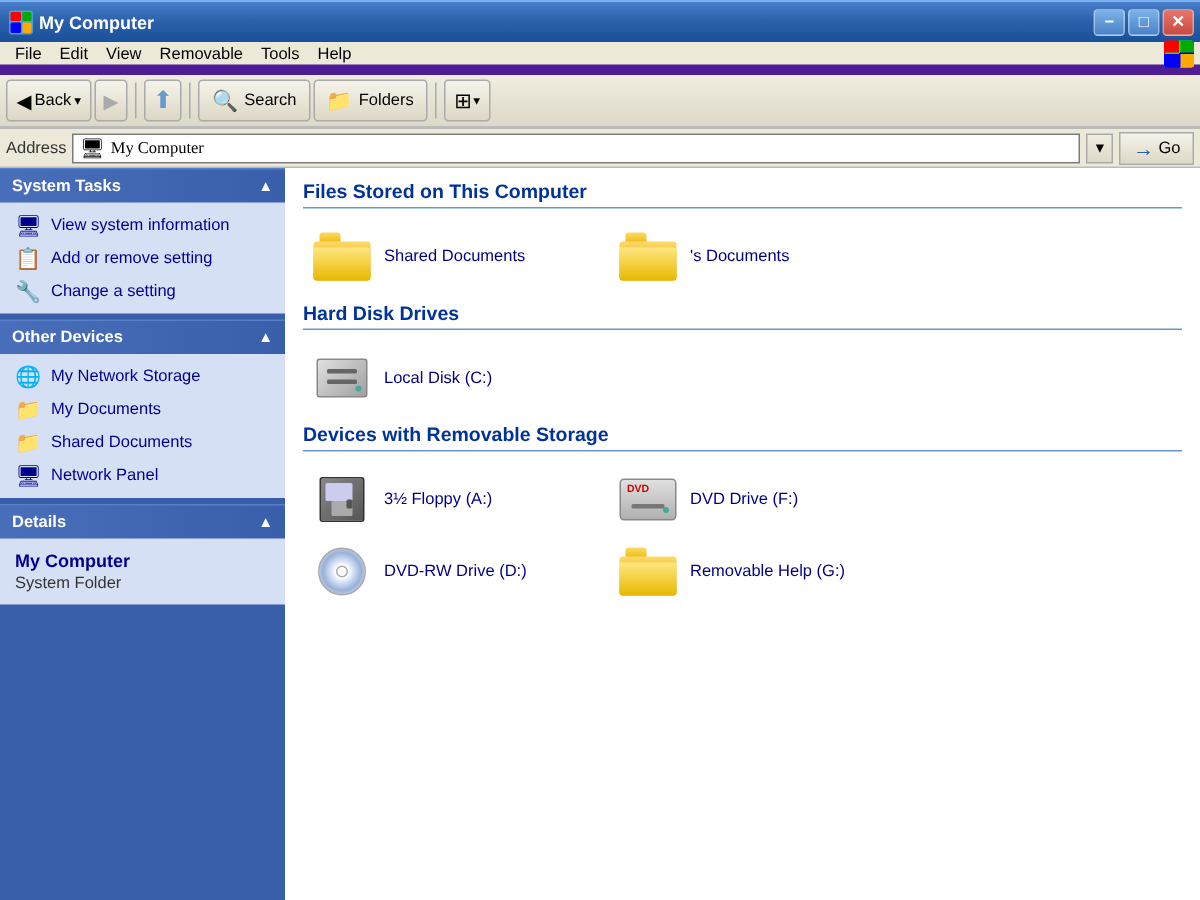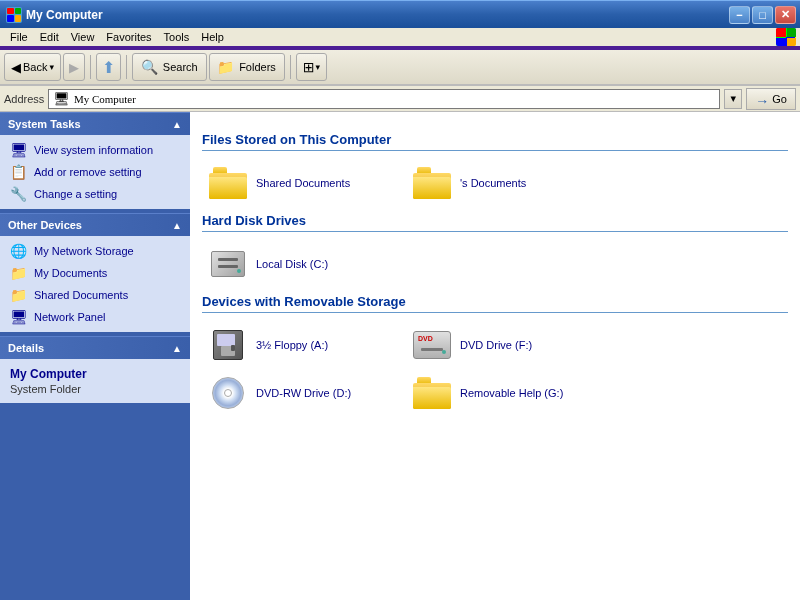--- a/index.html
+++ b/index.html
@@ -20,21 +20,21 @@
     .tb-btn.minimize { background: linear-gradient(to bottom, #7ab2e8, #4a82c8); }
     .tb-btn.maximize { background: linear-gradient(to bottom, #7ab2e8, #4a82c8); }
     .tb-btn.close { background: linear-gradient(to bottom, #e8756a, #c84a40); }
 
     
     .menubar {
       height: 22px;
       background: #ECE9D8;
       display: flex; align-items: center;
       padding: 0 4px;
-      border-bottom: 4px solid #4c1d95;
+      border-bottom: 7px solid #4c1d95;
       justify-content: center;
     }
     .menubar-item { padding: 2px 6px; font-size: 11px; cursor: pointer; border-radius: 2px; }
     .menubar-windows-logo { width: 22px; height: 22px; margin-left: auto; background: linear-gradient(135deg, #ff0000 25%, #00ff00 25%, #00ff00 50%, #0000ff 50%, #0000ff 75%, #ffff00 75%); border-radius: 2px; }
 
     
     .toolbar {
       height: 36px;
       background: linear-gradient(to bottom, #f0ede0, #ddd9c8);
       display: flex; align-items: center;
@@ -124,21 +124,21 @@
 
     
     .content-area {
       flex: 1;
       background: white;
       overflow-y: auto;
       padding: 8px 12px;
     }
 
     .section-divider-title { font-size: 13px; color: #003399; font-weight: bold; border-bottom: 1px solid #6699cc; padding-bottom: 3px; margin-bottom: 10px; margin-top: 8px; }
-    .section-divider-title:first-child { margin-top: 12px; }
+    .section-divider-title:first-child { margin-top: 0; }
 
     .items-grid { display: flex; flex-wrap: wrap; gap: 4px; margin-bottom: 8px; }
     .grid-item { display: flex; align-items: center; gap: 8px; width: 200px; padding: 4px 6px; cursor: pointer; border-radius: 2px; }
     .grid-item-icon { width: 40px; height: 36px; display: flex; align-items: center; justify-content: center; flex-shrink: 0; }
     .grid-item-label { font-size: 11px; color: #000080; }
 
     
     .folder-icon { position: relative; width: 38px; height: 32px; }
     .folder-back { position: absolute; bottom: 0; left: 0; width: 38px; height: 26px; background: linear-gradient(to bottom, #ffd966, #cc9900); border-radius: 2px; }
     .folder-tab { position: absolute; top: 0; left: 4px; width: 14px; height: 8px; background: linear-gradient(to bottom, #ffd966, #e8b800); border-radius: 2px 2px 0 0; }
@@ -199,21 +199,21 @@
     <div class="tb-btn minimize">−</div>
     <div class="tb-btn maximize">□</div>
     <div class="tb-btn close">✕</div>
   </div>
 </div>
 
 <div class="menubar">
   <span class="menubar-item">File</span>
   <span class="menubar-item">Edit</span>
   <span class="menubar-item">View</span>
-  <span class="menubar-item">Favorites</span>
+  <span class="menubar-item">Removable</span>
   <span class="menubar-item">Tools</span>
   <span class="menubar-item">Help</span>
   <div class="menubar-windows-logo" style="margin-left:auto; width:20px; height:18px; display:grid; grid-template-columns:1fr 1fr; gap:1px; border-radius:2px; overflow:hidden;">
     <div style="background:#f00;"></div>
       <div style="background:#0a0;"></div>
     <div style="background:#00f;"></div>
       <div style="background:#fa0;"></div>
   </div>
 </div>
 

